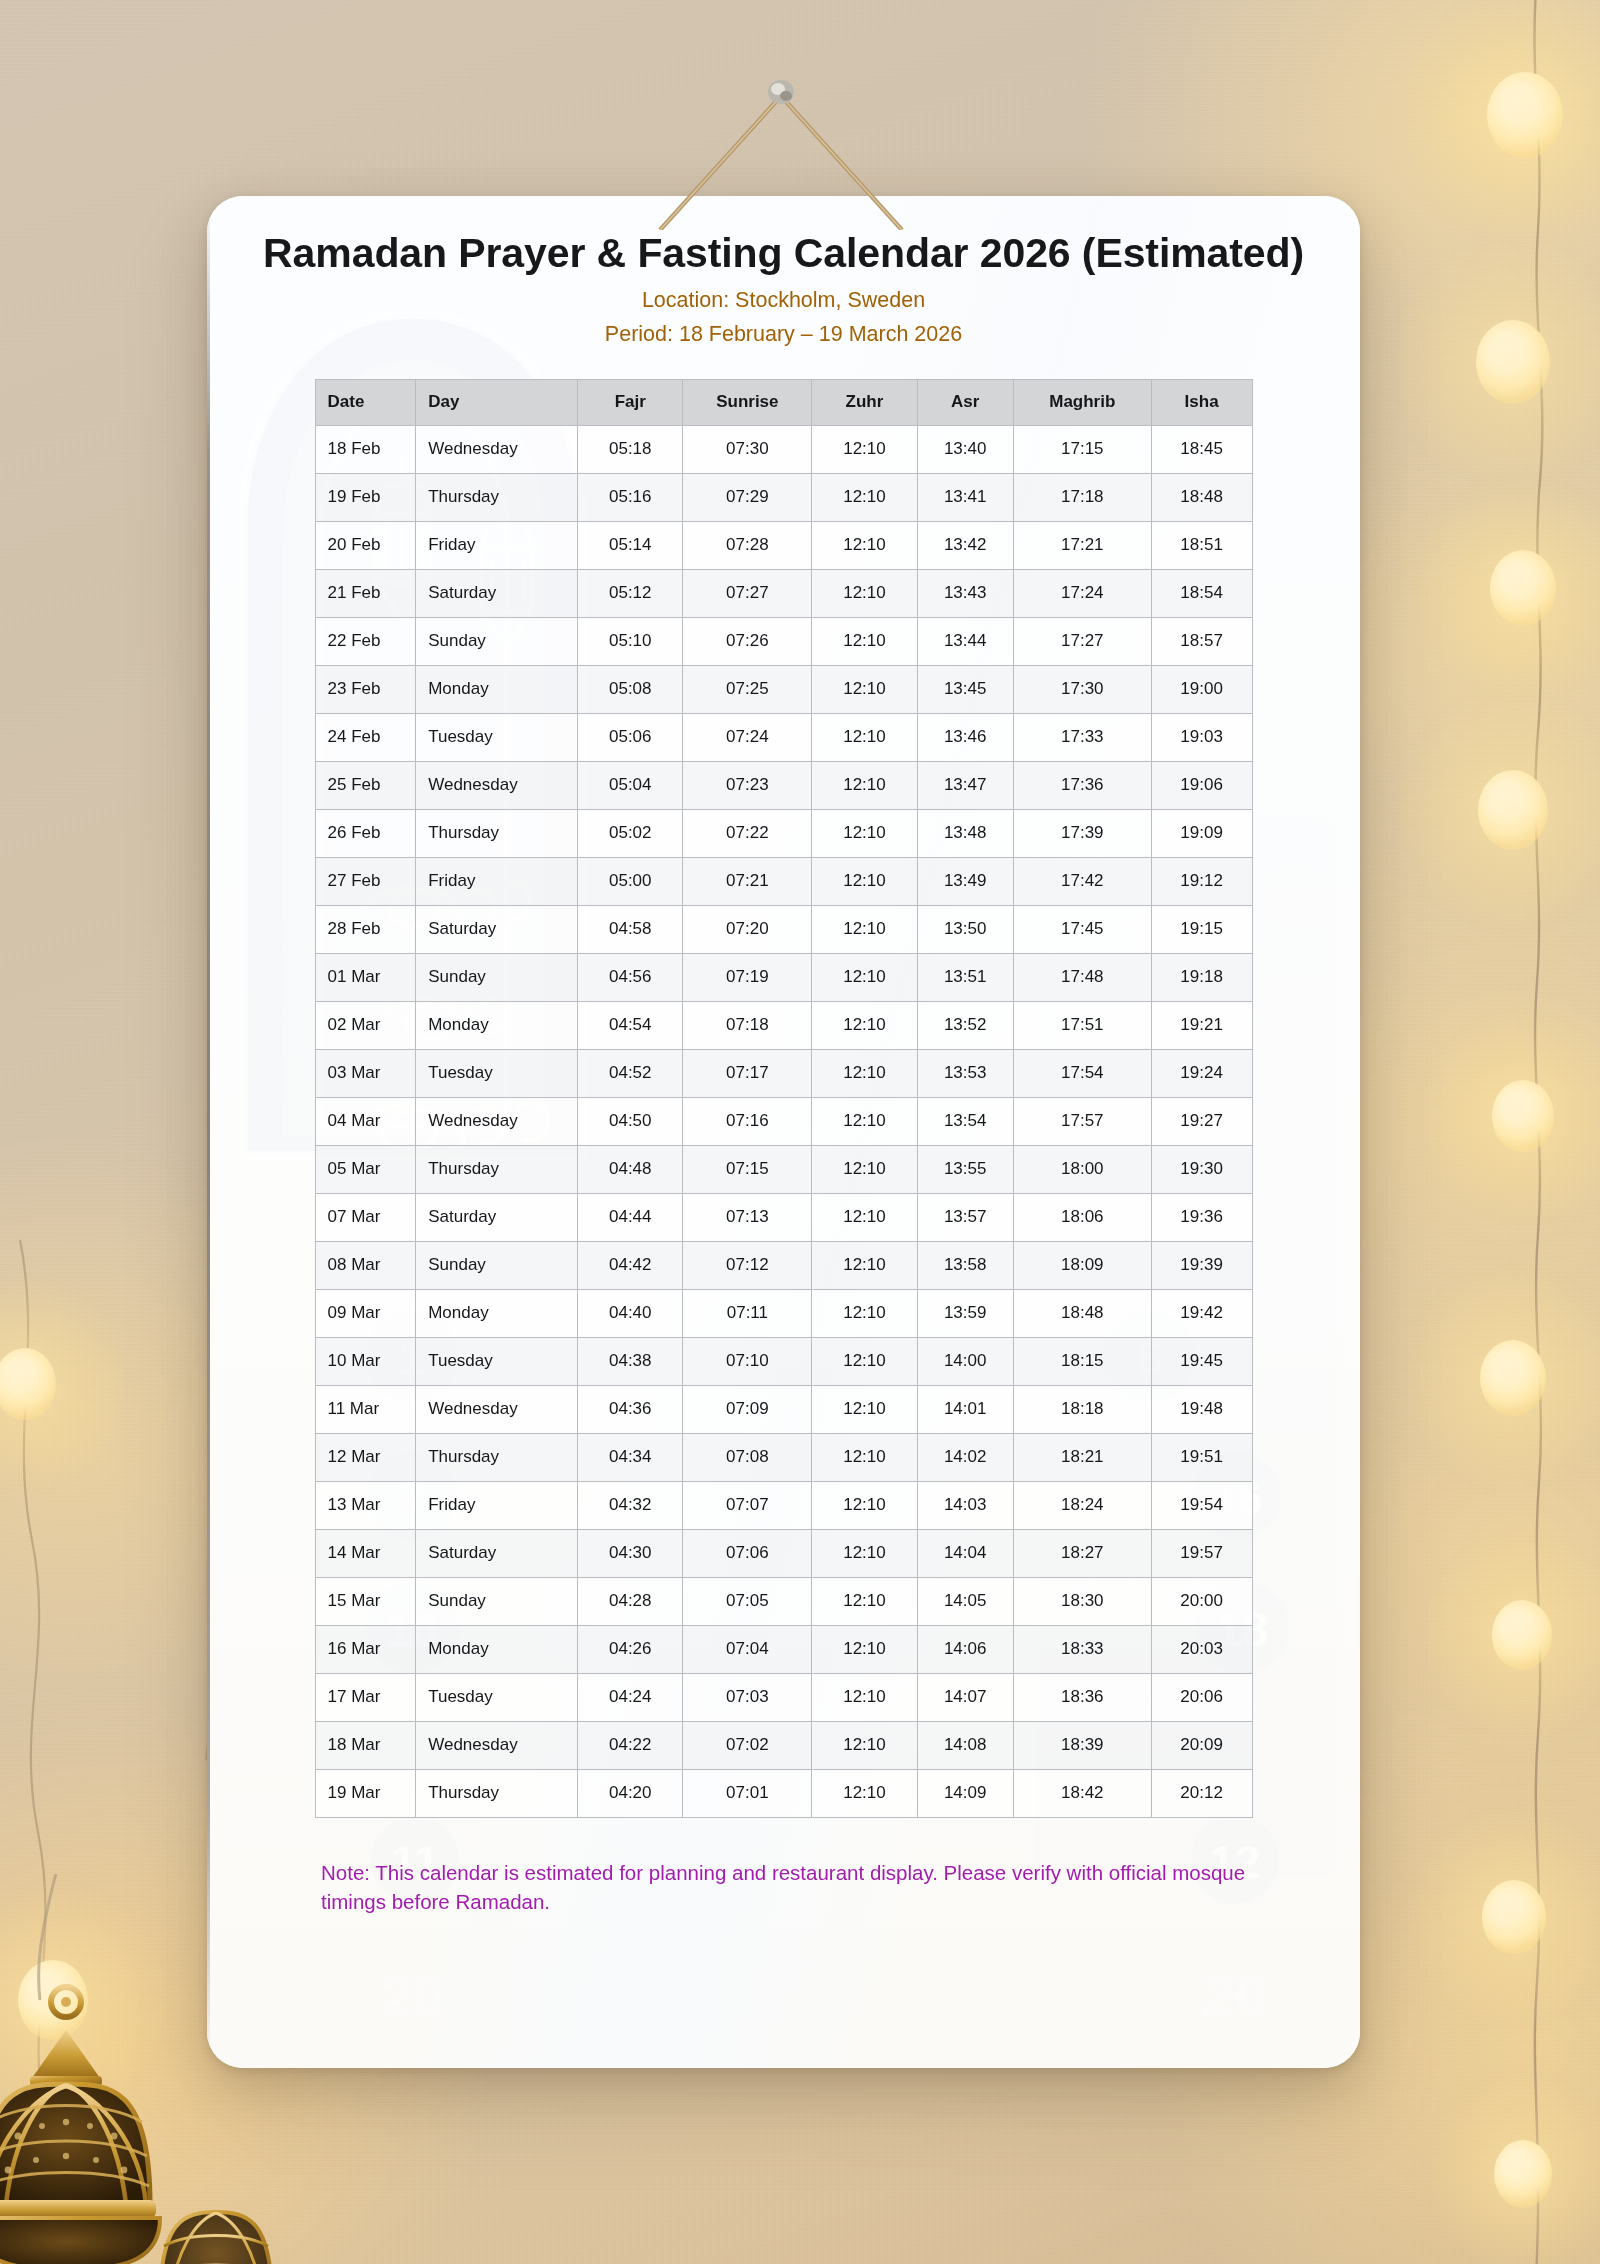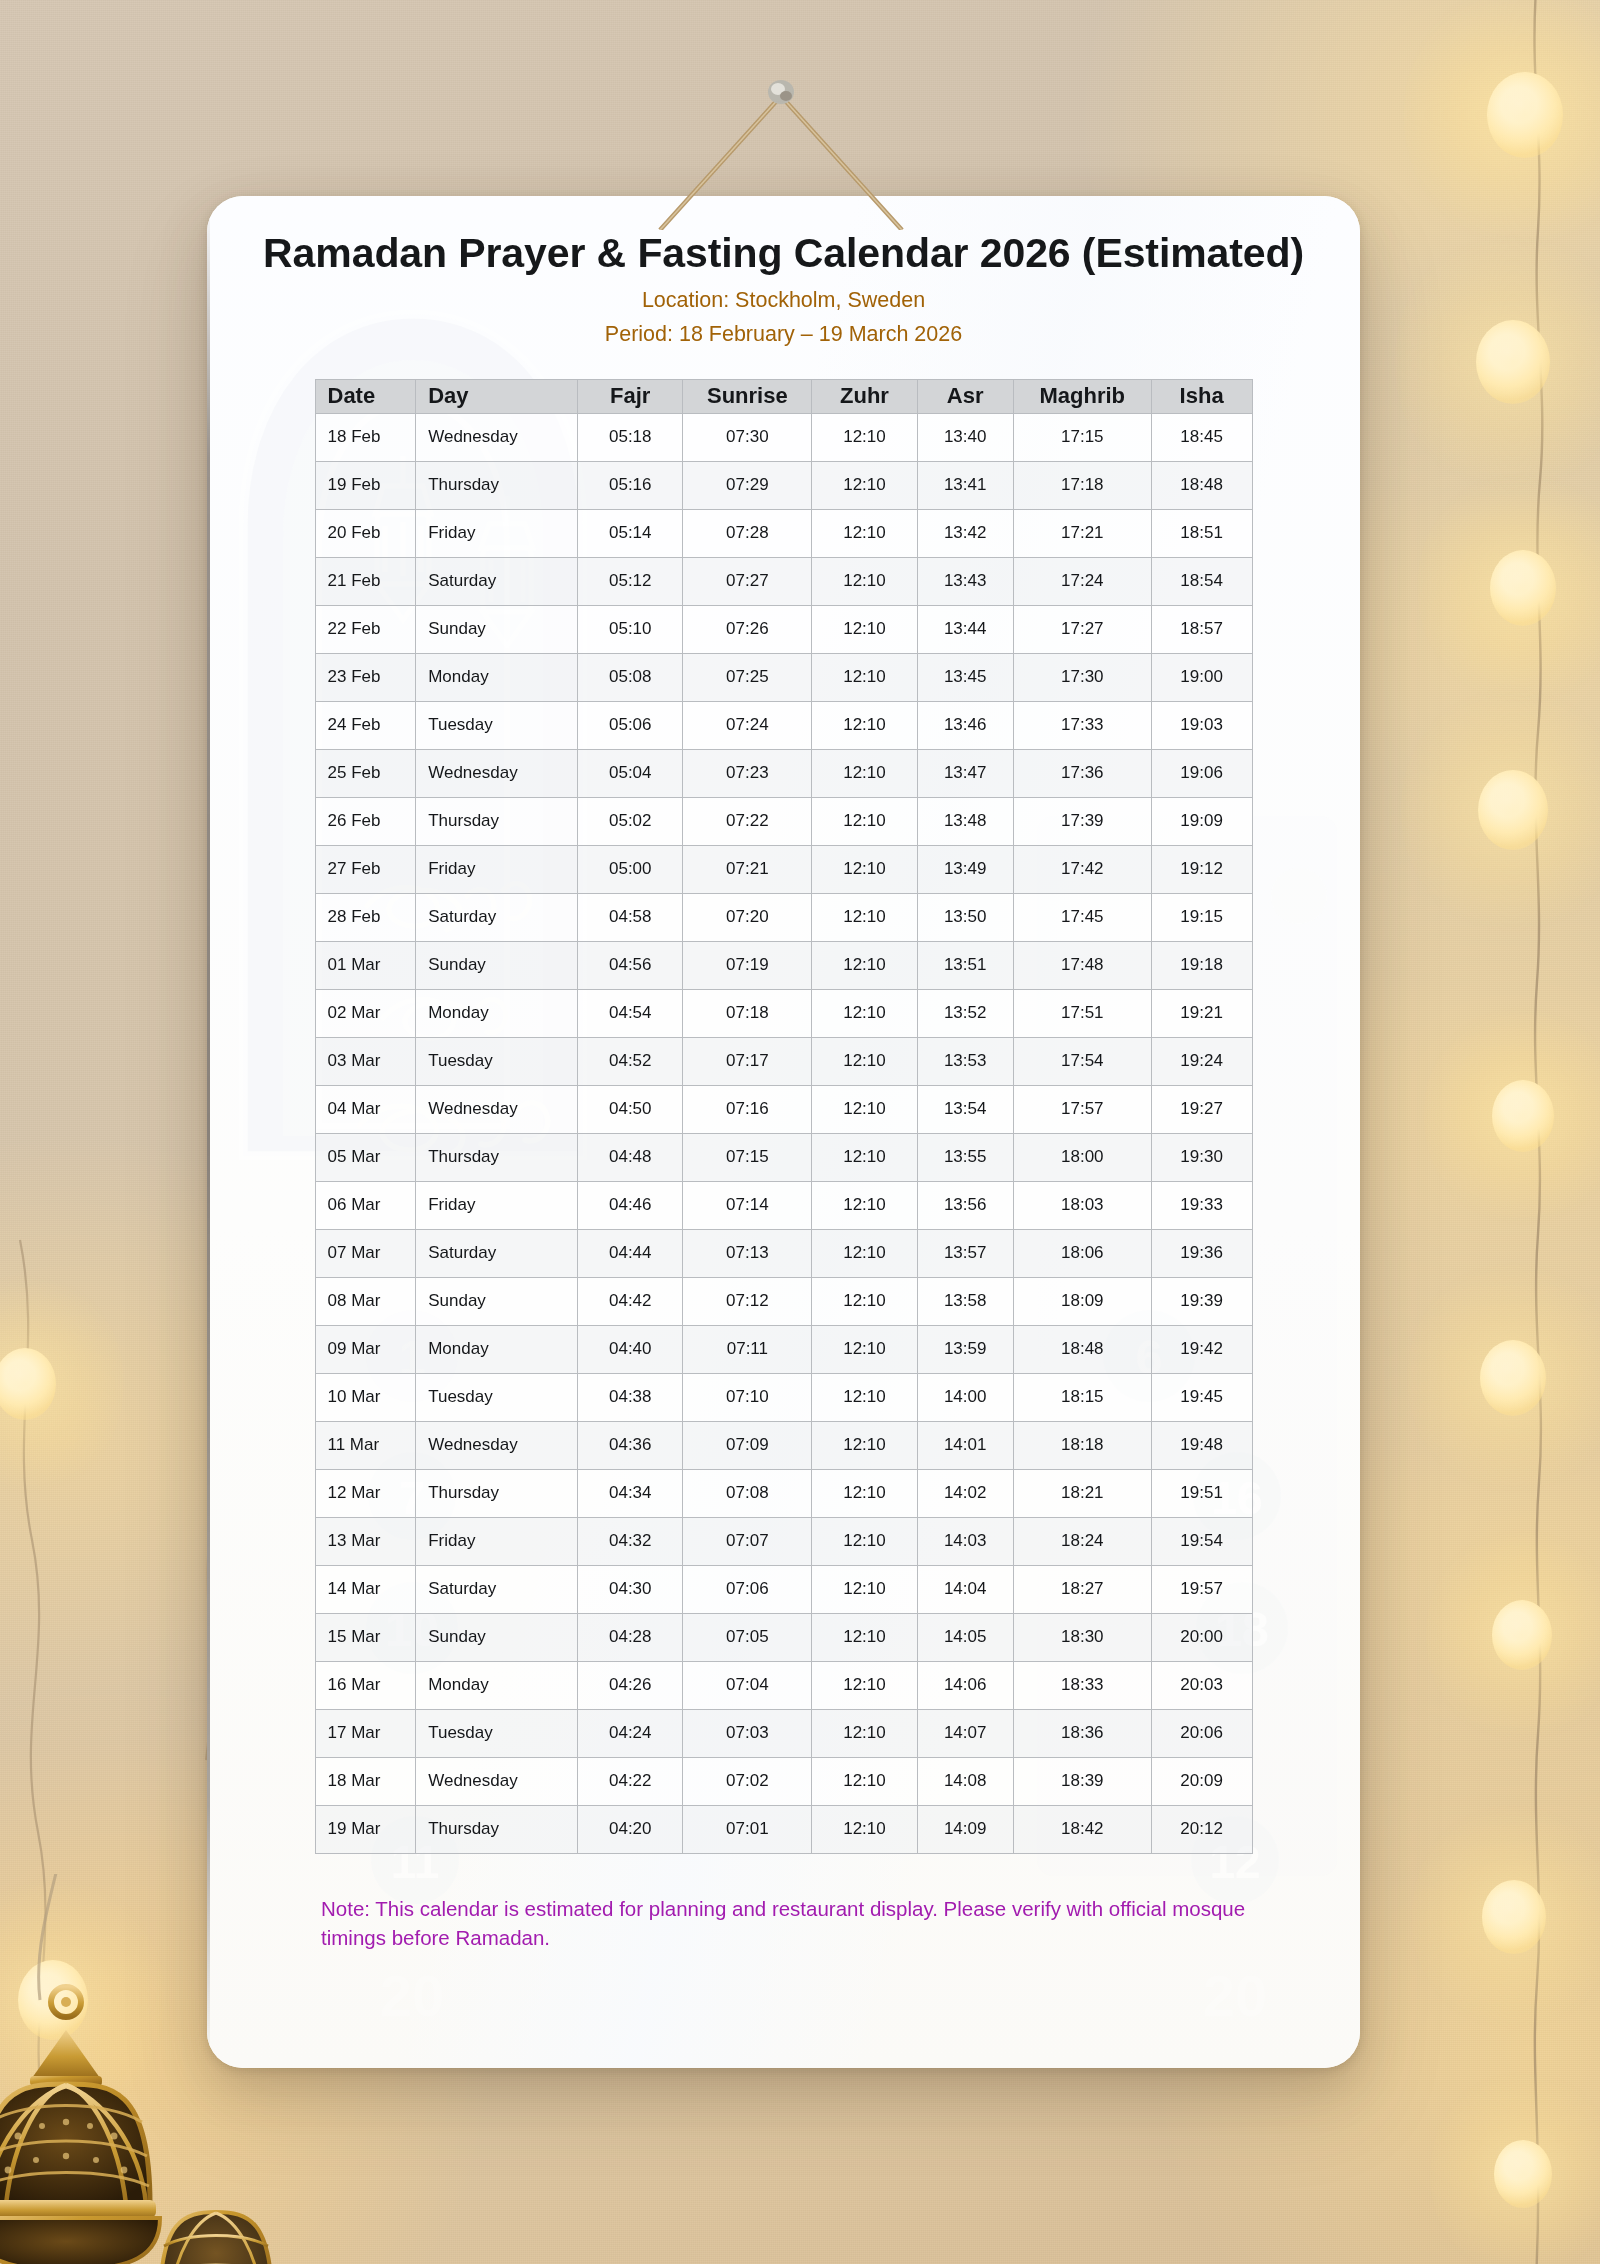--- a/index.html
+++ b/index.html
@@ -122,22 +122,22 @@
   }
   th, td {
     border:1px solid #b9bcc0;
     padding:0 12px;
     height:48px;
     white-space:nowrap;
   }
   thead th {
     background:#d3d5d7;
     font-weight:bold;
-    font-size:22px;
-    height:34px;
+    font-size:17px;
+    height:46px;
   }
   thead th.lft { text-align:left; }
   thead th.ctr { text-align:center; }
   tbody td { background:rgba(255,255,255,.62); }
   tbody tr:nth-child(even) td { background:rgba(241,242,243,.62); }
   td.date { text-align:left; width:92px; }
   td.day  { text-align:left; width:148px; }
   td.tm   { text-align:center; }
   .c-fajr    { width:96px; }
   .c-sunrise { width:118px; }
@@ -537,30 +537,20 @@
               <td class="date c-date">05 Mar</td>
               <td class="day c-day">Thursday</td>
               <td class="tm c-fajr">04:48</td>
               <td class="tm c-sunrise">07:15</td>
               <td class="tm c-zuhr">12:10</td>
               <td class="tm c-asr">13:55</td>
               <td class="tm c-maghrib">18:00</td>
               <td class="tm c-isha">19:30</td>
             </tr>
             <tr>
-              <td class="date c-date">06 Mar</td>
-              <td class="day c-day">Friday</td>
-              <td class="tm c-fajr">04:46</td>
-              <td class="tm c-sunrise">07:14</td>
-              <td class="tm c-zuhr">12:10</td>
-              <td class="tm c-asr">13:56</td>
-              <td class="tm c-maghrib">18:03</td>
-              <td class="tm c-isha">19:33</td>
-            </tr>
-            <tr>
               <td class="date c-date">07 Mar</td>
               <td class="day c-day">Saturday</td>
               <td class="tm c-fajr">04:44</td>
               <td class="tm c-sunrise">07:13</td>
               <td class="tm c-zuhr">12:10</td>
               <td class="tm c-asr">13:57</td>
               <td class="tm c-maghrib">18:06</td>
               <td class="tm c-isha">19:36</td>
             </tr>
             <tr>

